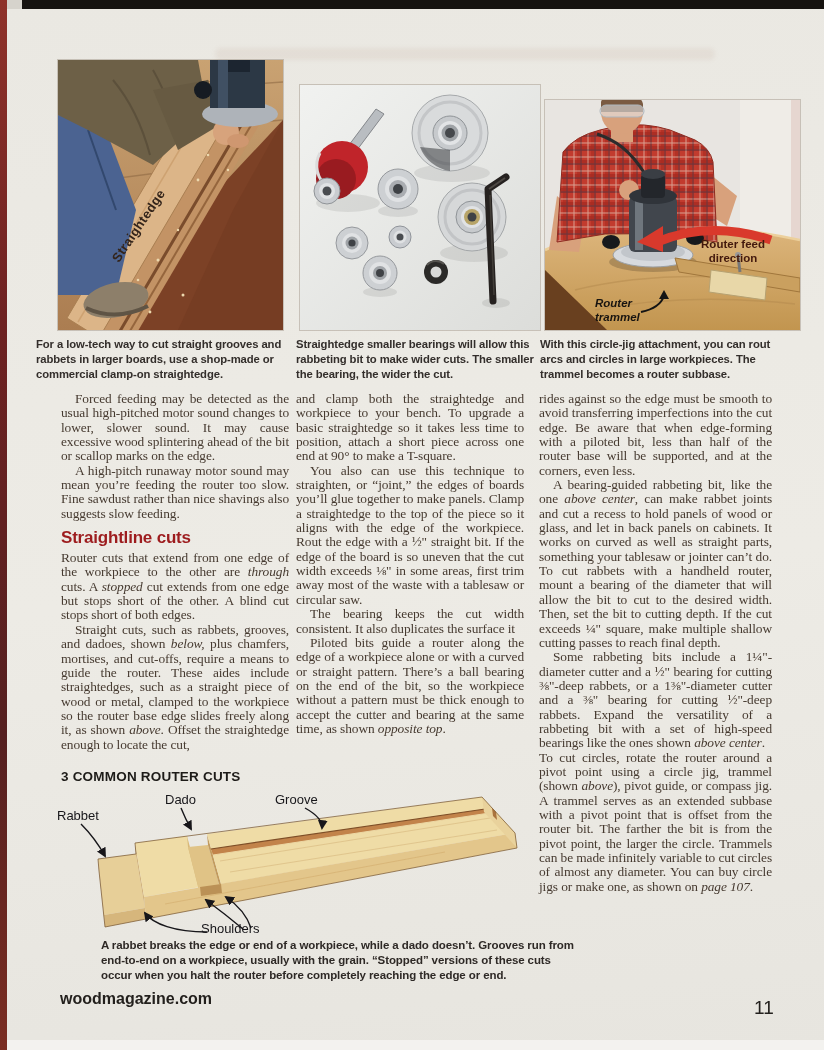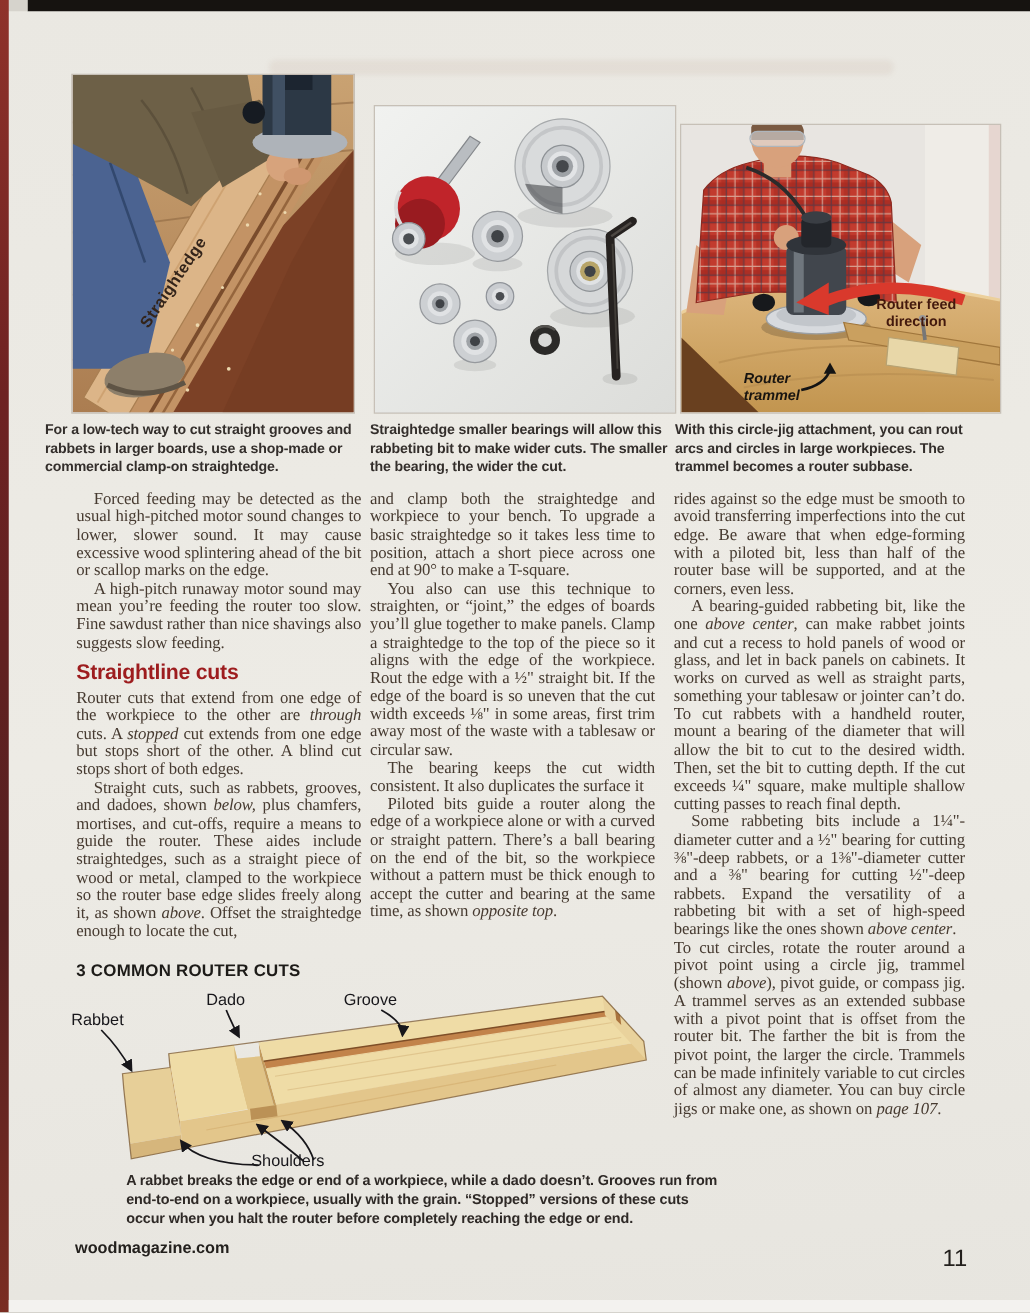--- a/index.html
+++ b/index.html
@@ -43,21 +43,21 @@
   .red-heading { font-family:"Liberation Sans",sans-serif; font-weight:bold; color:#9d1c1e;
                  font-size:17px; line-height:20px; margin:7px 0 3px; letter-spacing:-.2px; }
 
   .diagram-title { position:absolute; left:61px; top:769px; font-family:"Liberation Sans",sans-serif;
                    font-weight:bold; font-size:13.5px; letter-spacing:.2px; color:#1d1b18; }
   .diagram-svg { position:absolute; left:45px; top:786px; width:490px; height:150px; }
   .diagram-svg text { font-family:"Liberation Sans",sans-serif; font-size:13px; fill:#17161a; }
   #diagram-caption { left:61px; top:938px; width:474px; font-size:11.5px; color:#2e2926;margin-left:40px; }
 
   .footer-url { position:absolute; left:60px; top:990px; font-family:"Liberation Sans",sans-serif;
-                font-weight:bold; font-size:13px; color:#23201d; }
+                font-weight:bold; font-size:16px; color:#23201d; }
   .page-number { position:absolute; left:754px; top:997px; font-family:"Liberation Sans",sans-serif;
                  font-size:19px; color:#23201d; }
 </style>
 </head>
 <body>
 
 <div class="page">
   <div class="edge-top"></div>
   <div class="edge-topleft"></div>
   <div class="edge-left"></div>

